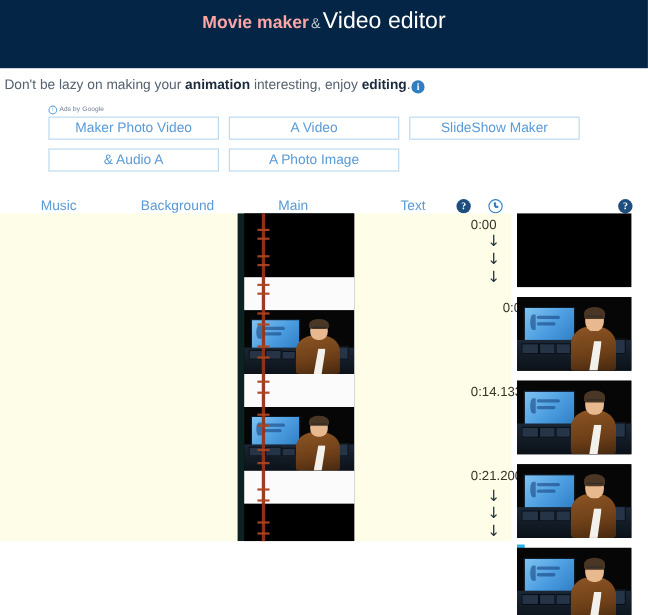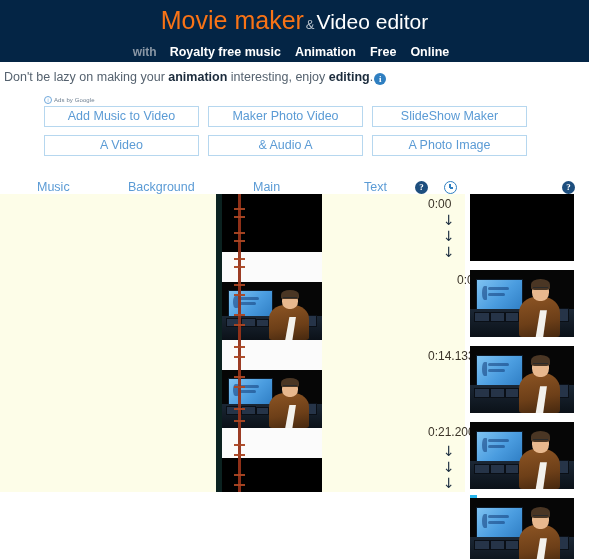--- a/index.html
+++ b/index.html
@@ -23,23 +23,23 @@
     position: relative;
     overflow: hidden;
   }
   .title-row {
     text-align: center;
     padding-top: 8px;
     line-height: 1;
     white-space: nowrap;
   }
   .title-a {
-    color: #f97316;
-    font-size: 25px;
-    font-weight: normal;
+    color: #fca5a5;
+    font-size: 16px;
+    font-weight: bold;
   }
   .title-amp {
     color: #b9c3cd;
     font-size: 13px;
     padding: 0 2px;
   }
   .title-b {
     color: #ffffff;
     font-size: 21px;
     font-weight: normal;
@@ -411,34 +411,30 @@
     background: #ffffff;
   }
 </style>
 </head>
 <body>
 
 <div class="site-header">
   <div class="title-row">
     <span class="title-a">Movie maker</span><span class="title-amp">&amp;</span><span class="title-b">Video editor</span>
   </div>
-  <div class="nav-row">
-    <span class="nav-with">with</span><a class="nav-link">Royalty free music</a><a class="nav-link">Animation</a><a class="nav-link">Free</a><a class="nav-link">Online</a>
-  </div>
 </div>
 
 <div class="tagline"><span class="t-plain">Don't be lazy on making your </span><b>animation</b><span class="t-plain"> interesting, enjoy </span><b>editing</b><span class="t-plain">.</span><span class="info-badge">i</span></div>
 
 <div class="ads-wrap">
   <div class="ads-label"><span class="adchoice">i</span><span>Ads by Google</span></div>
   <div class="ads-grid">
-    <div class="ad-btn">Add Music to Video</div>
     <div class="ad-btn">Maker Photo Video</div>
+    <div class="ad-btn">A Video</div>
     <div class="ad-btn">SlideShow Maker</div>
-    <div class="ad-btn">A Video</div>
     <div class="ad-btn">&amp; Audio A</div>
     <div class="ad-btn">A Photo Image</div>
   </div>
 </div>
 
 <div class="track-head">
   <span class="th-label" style="left:37px;">Music</span>
   <span class="th-label" style="left:128px;">Background</span>
   <span class="th-label" style="left:253px;text-align:center;">Main</span>
   <span class="th-label" style="left:364px;">Text</span>

